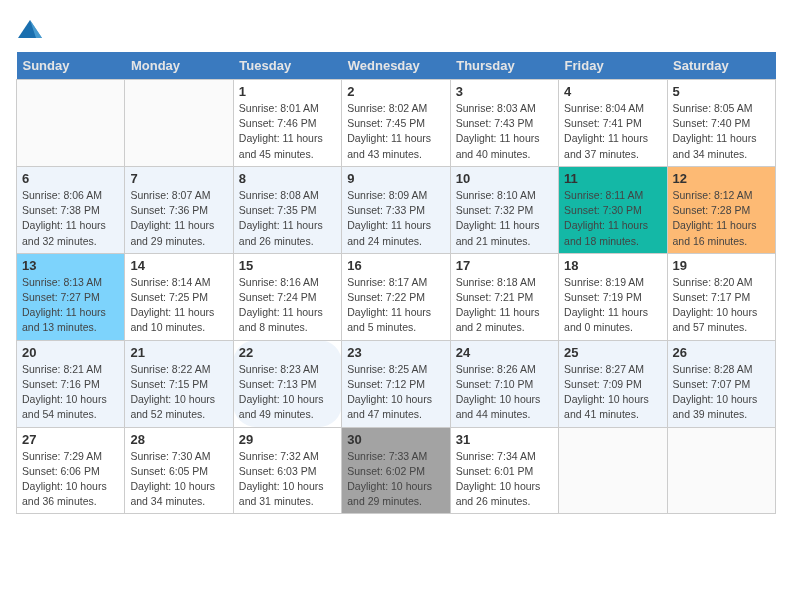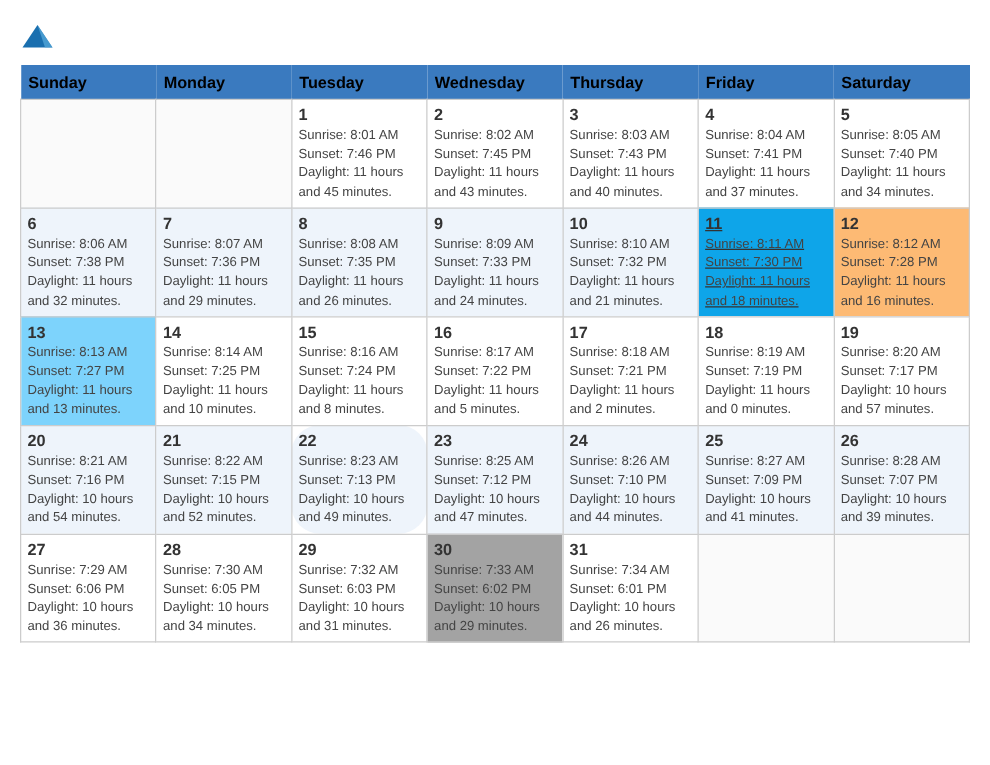--- a/index.html
+++ b/index.html
@@ -52,21 +52,21 @@
       font-size: 16px;
       color: #555;
     }
     table {
       width: 100%;
       border-collapse: collapse;
       table-layout: fixed;
     }
     th {
       background-color: #3a7abf;
-      color: #000000;
+      color: #e5e5e5;
       text-align: left;
       padding: 6px 6px;
       font-size: 13px;
       font-weight: bold;
     }
     td {
       border: 1px solid #ccc;
       vertical-align: top;
       padding: 4px 5px;
       font-size: 10.5px;
@@ -167,21 +167,21 @@
           <div class="day-detail">Sunrise: 8:08 AM<br>Sunset: 7:35 PM<br>Daylight: 11 hours and 26 minutes.</div>
         </td>
         <td style="background-color: rgb(238, 244, 251);">
           <span class="day-number">9</span>
           <div class="day-detail">Sunrise: 8:09 AM<br>Sunset: 7:33 PM<br>Daylight: 11 hours and 24 minutes.</div>
         </td>
         <td style="background-color: rgb(238, 244, 251);">
           <span class="day-number">10</span>
           <div class="day-detail">Sunrise: 8:10 AM<br>Sunset: 7:32 PM<br>Daylight: 11 hours and 21 minutes.</div>
         </td>
-        <td style="background-color: #0ea5e9; text-decoration: underline;">
+        <td style="background-color: #14b8a6;">
           <span class="day-number">11</span>
           <div class="day-detail">Sunrise: 8:11 AM<br>Sunset: 7:30 PM<br>Daylight: 11 hours and 18 minutes.</div>
         </td>
         <td style="background-color: #fdba74;">
           <span class="day-number">12</span>
           <div class="day-detail">Sunrise: 8:12 AM<br>Sunset: 7:28 PM<br>Daylight: 11 hours and 16 minutes.</div>
         </td>
       </tr>
       <tr>
         <td style="background-color: #7dd3fc; margin-left: 32px;">

